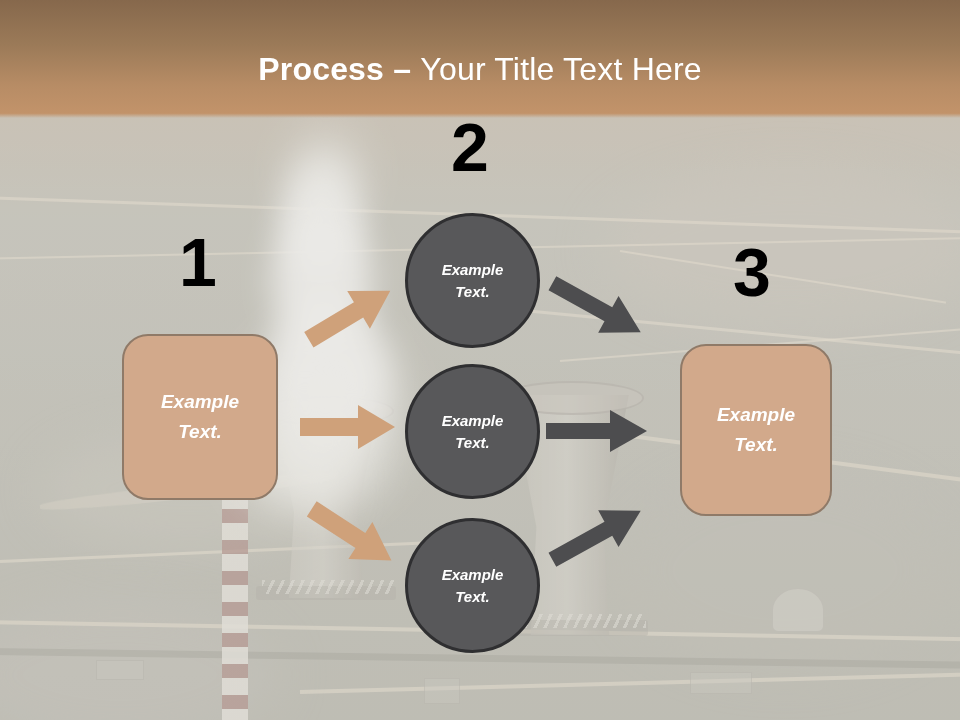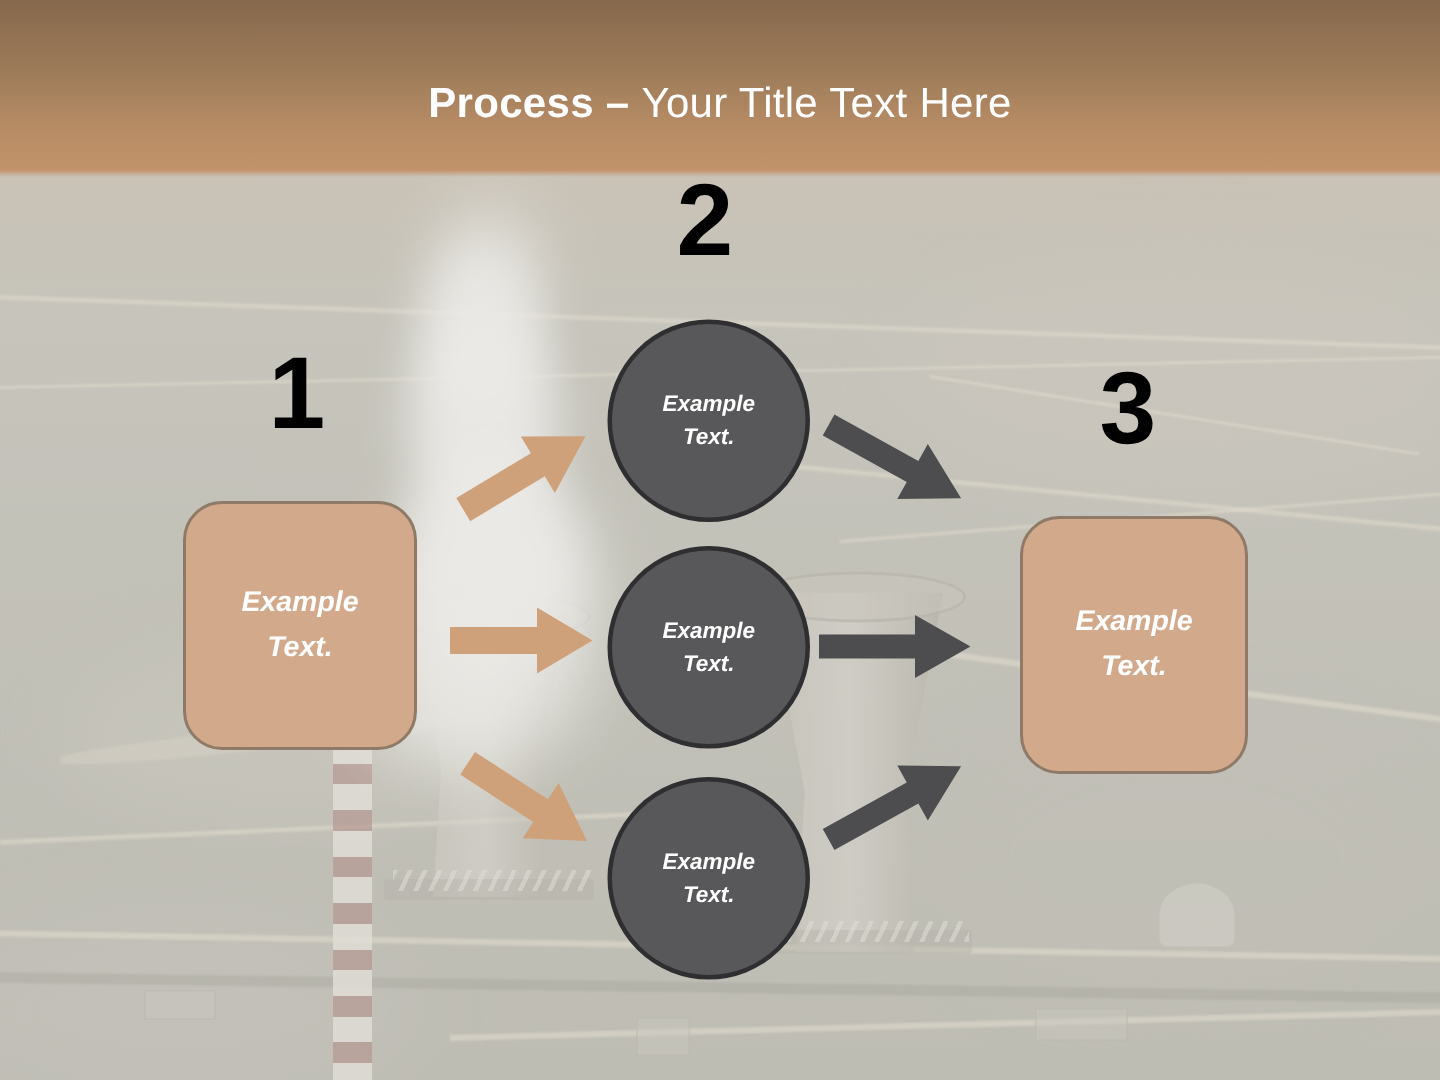--- a/index.html
+++ b/index.html
@@ -136,21 +136,21 @@
     width: 960px;
     height: 118px;
   }
   .title {
     position: absolute;
     left: 0;
     top: 50px;
     width: 960px;
     text-align: center;
     color: #ffffff;
-    font-size: 28px;
+    font-size: 32px;
     line-height: 38px;
     letter-spacing: 0.2px;
     white-space: nowrap;
   }
   .title .t-strong { font-weight: bold; }
   .title .t-dash   { font-weight: bold; }
   .title .t-rest   { font-weight: normal; }
 
   
   .step-num {

